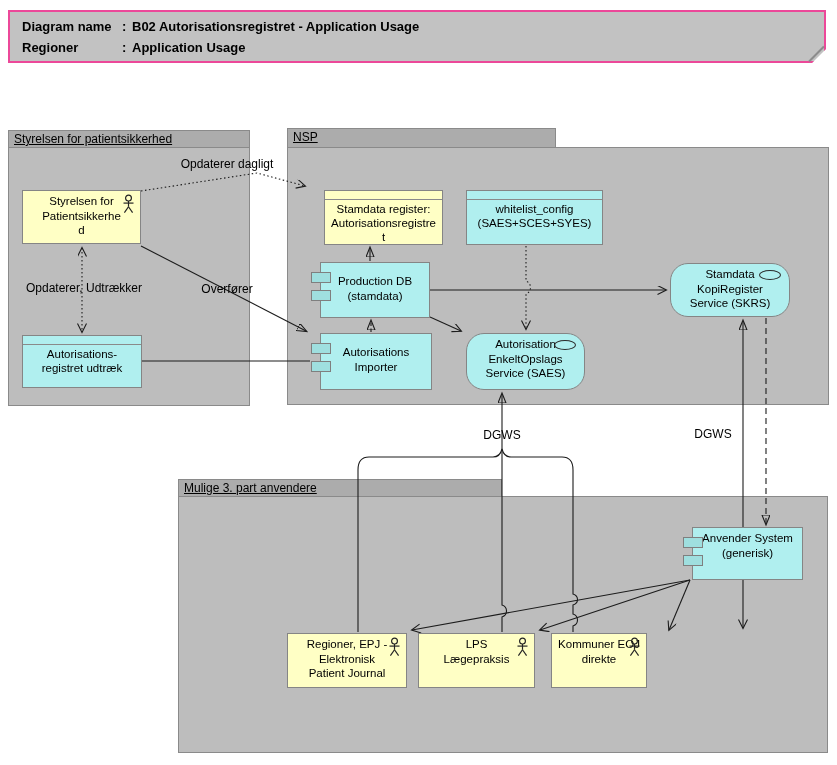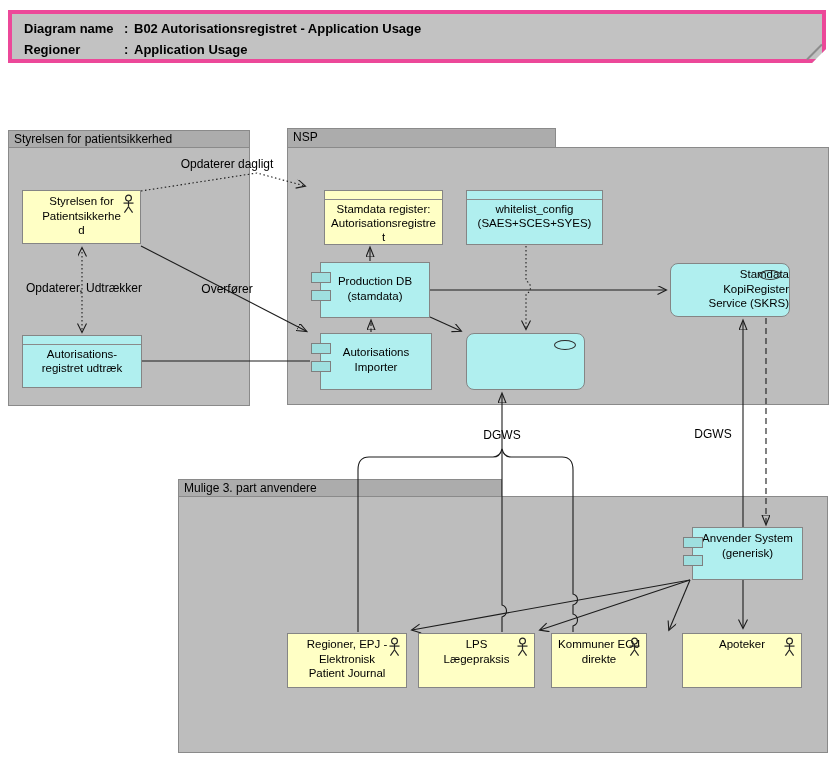--- a/index.html
+++ b/index.html
@@ -5,52 +5,52 @@
   html,body { margin:0; padding:0; background:#ffffff; }
   * { box-sizing:border-box; }
   .canvas {
     position:relative; width:837px; height:765px; background:#ffffff;
     font-family:"Liberation Sans", sans-serif; color:#000;
   }
 
   
   .note {
     position:absolute; left:8px; top:10px; width:818px; height:53px;
-    background:#c2c2c2; border:4px solid #ec4899;
+    background:#c2c2c2; border:2px solid #ec4899;
     clip-path: polygon(0 0, 100% 0, 100% calc(100% - 14px), calc(100% - 14px) 100%, 0 100%);
     padding:4px 0 0 12px; font-size:13px; font-weight:bold; line-height:21px;
   }
   .note::after {
     content:""; position:absolute; width:21px; height:2px; background:#8c8c8c;
     right:-3px; bottom:6px; transform:rotate(-45deg);
   }
   .note-label { display:inline-block; width:100px; }
   .note-sep { display:inline-block; width:10px; }
 
   
   .grp-tab {
     position:absolute; background:#acacac; border:1px solid #8a8a8a;
-    font-size:12px; line-height:15px; padding:1px 5px; z-index:1; white-space:nowrap;
+    font-size:12px; line-height:15px; padding:1px 5px; z-index:1; white-space:nowrap;text-decoration:underline;
   }
   .grp-body { position:absolute; background:#bdbdbd; border:1px solid #8a8a8a; z-index:0; }
 
   
   svg.edges { position:absolute; left:0; top:0; z-index:2; }
   svg.edges path { stroke:#1c1c1c; stroke-width:1.1; fill:none; }
   svg.edges text { font-family:"Liberation Sans", sans-serif; font-size:12px; fill:#000; }
 
   
   .node {
     position:absolute; z-index:3; border:1px solid #858585;
     font-size:11.5px; line-height:14.5px; text-align:center;
   }
   .node .txt { display:block; white-space:pre-line; padding-top:3px; }
   .yellow { background:#ffffc5; }
   .cyan   { background:#b0efef; }
-  .rounded { border-radius:8px;text-align:right; }
+  .rounded { border-radius:18px; }
   .has-strip .strip {
     position:absolute; left:0; top:8px; width:100%; height:0;
     border-bottom:1px solid #8a8a8a;
   }
   .has-strip .txt { padding-top:11px; line-height:14px; }
   .ctab {
     position:absolute; left:-10px; width:20px; height:11px;
     background:#9fdfdf; border:1px solid #7f7f7f; z-index:4;
   }
   .ctab.t1 { top:9px; } .ctab.t2 { top:27px; }
@@ -174,20 +174,23 @@
 
   <div class="node cyan" style="left:320px;top:333px;width:112px;height:57px;padding-top:8px">
     <i class="ctab t1"></i>
     <i class="ctab t2"></i>
     <span class="txt">Autorisations
 Importer</span>
   </div>
 
   <div class="node cyan rounded" style="left:466px;top:333px;width:119px;height:57px">
     <i class="oval"></i>
+    <span class="txt">Autorisation
+EnkeltOpslags
+Service (SAES)</span>
   </div>
 
   <div class="node cyan rounded" style="left:670px;top:263px;width:120px;height:54px">
     <i class="oval"></i>
     <span class="txt">Stamdata
 KopiRegister
 Service (SKRS)</span>
   </div>
 
   <div class="node cyan" style="left:692px;top:527px;width:111px;height:53px">
@@ -227,24 +230,14 @@
 direkte</span>
     <svg class="actor-icon" viewBox="0 0 14 22">
       <circle cx="7" cy="4.5" r="3.2"></circle>
         <line x1="7" y1="7.7" x2="7" y2="14"></line>
         <line x1="1.5" y1="10" x2="12.5" y2="10"></line>
         <line x1="7" y1="14" x2="2.5" y2="20.5"></line>
         <line x1="7" y1="14" x2="11.5" y2="20.5"></line>
     </svg>
   </div>
 
-  <div class="node yellow" style="left:682px;top:633px;width:120px;height:55px">
-    <span class="txt">Apoteker</span>
-    <svg class="actor-icon" viewBox="0 0 14 22">
-      <circle cx="7" cy="4.5" r="3.2"></circle>
-        <line x1="7" y1="7.7" x2="7" y2="14"></line>
-        <line x1="1.5" y1="10" x2="12.5" y2="10"></line>
-        <line x1="7" y1="14" x2="2.5" y2="20.5"></line>
-        <line x1="7" y1="14" x2="11.5" y2="20.5"></line>
-    </svg>
-  </div>
 
 </div>
 
 </body></html>

